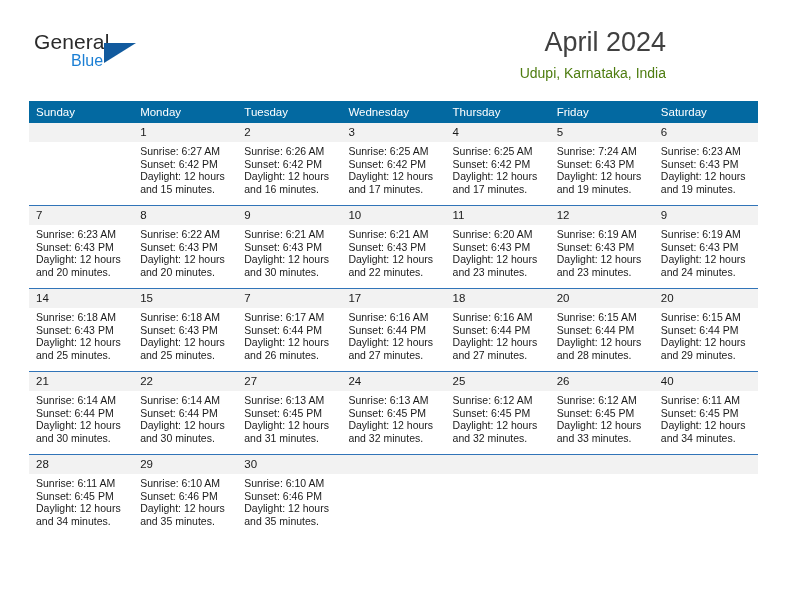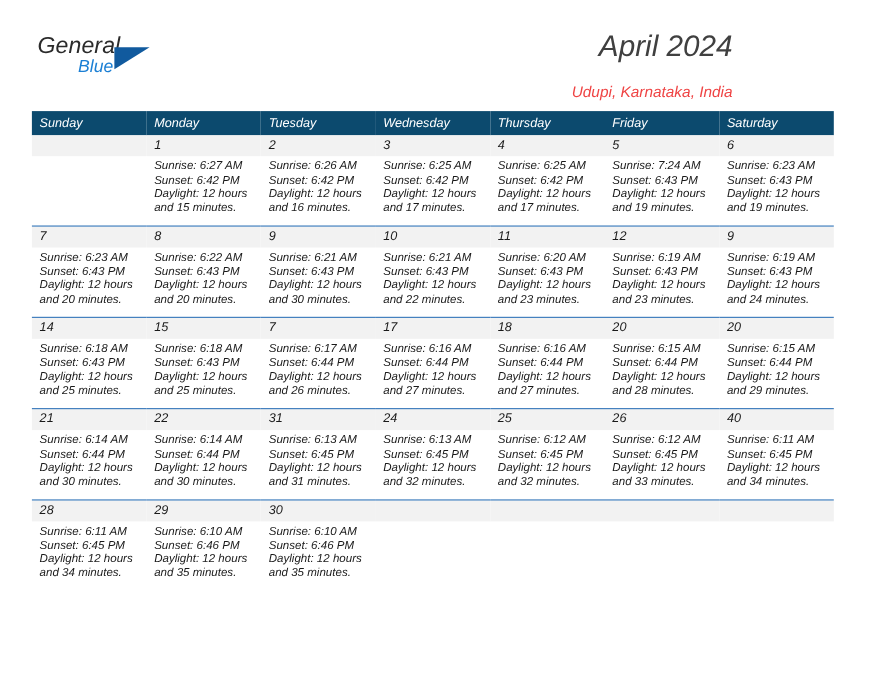--- a/index.html
+++ b/index.html
@@ -12,21 +12,20 @@
     height: 612px;
     font-family: "Liberation Sans", sans-serif;
     color: #1a1a1a;
     overflow: hidden;
   }
   .page {
     position: relative;
     width: 700px;
     height: 612px;
     box-sizing: border-box;
-    font-style: italic;
   }
 
   
   .top-bar {
     position: absolute;
     left: 34px;
     top: 30px;
     right: 34px;
     height: 64px;
   }
@@ -72,38 +71,38 @@
     text-align: right;
   }
   .cal-title {
     font-size: 27px;
     font-weight: normal;
     color: #404040;
     line-height: 1.25;
     white-space: nowrap;
   }
   .cal-subtitle {
-    margin-top: 15px;
+    margin-top: 5px;
     font-size: 14px;
-    color: #ef4444;
+    color: #4d7c0f;
     line-height: 1.2;
     white-space: nowrap;
   }
 
   
   .calendar {
     position: absolute;
     left: 29px;
     top: 101px;
     width: 729px;
     border-collapse: collapse;
     table-layout: fixed;
   }
   .calendar th {
-    background: #0c4a6e;
+    background: #0369a1;
     color: #ffffff;
     font-size: 11.5px;
     font-weight: normal;
     text-align: left;
     padding: 4px 0 4px 7px;
     height: 14px;
     border: none;
   }
   .calendar td {
     vertical-align: top;
@@ -373,21 +372,21 @@
           <td>
             <div class="daynum">22</div>
             <div class="details">
               <div>Sunrise: 6:14 AM</div>
               <div>Sunset: 6:44 PM</div>
               <div>Daylight: 12 hours</div>
               <div>and 30 minutes.</div>
             </div>
           </td>
           <td>
-            <div class="daynum">31</div>
+            <div class="daynum">27</div>
             <div class="details">
               <div>Sunrise: 6:13 AM</div>
               <div>Sunset: 6:45 PM</div>
               <div>Daylight: 12 hours</div>
               <div>and 31 minutes.</div>
             </div>
           </td>
           <td>
             <div class="daynum">24</div>
             <div class="details">

